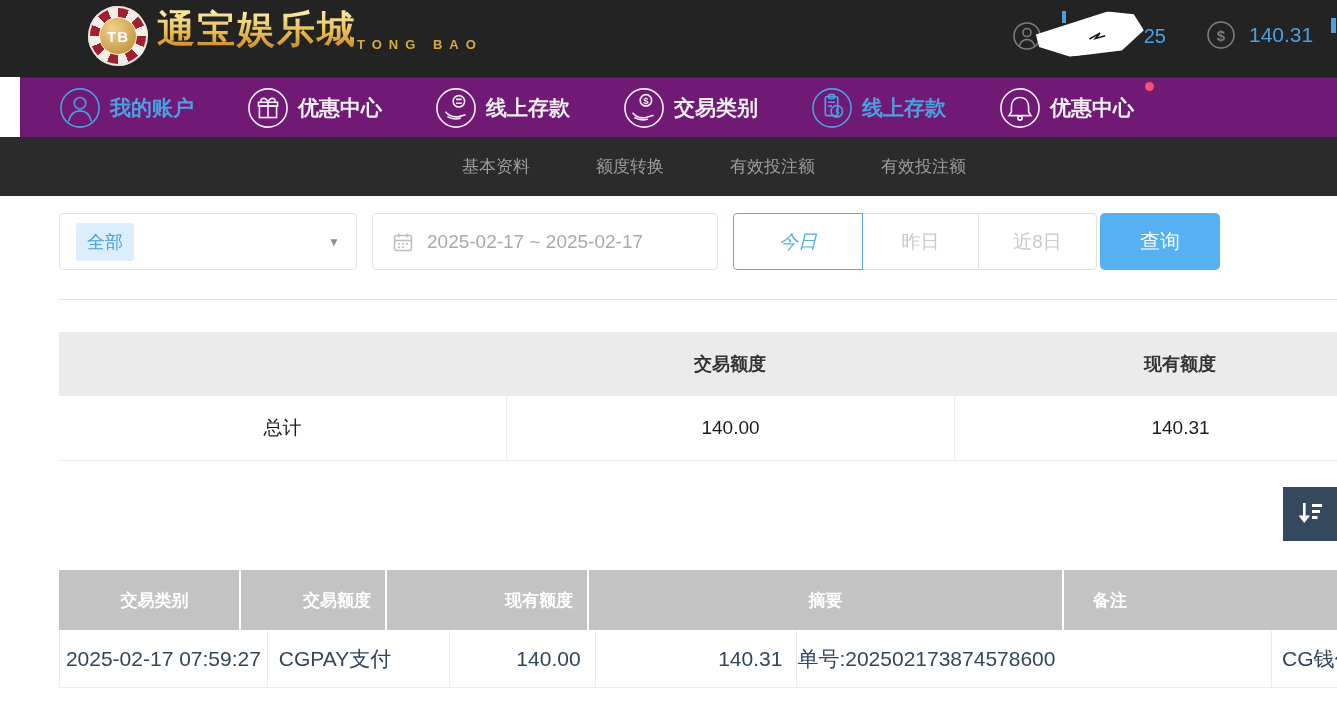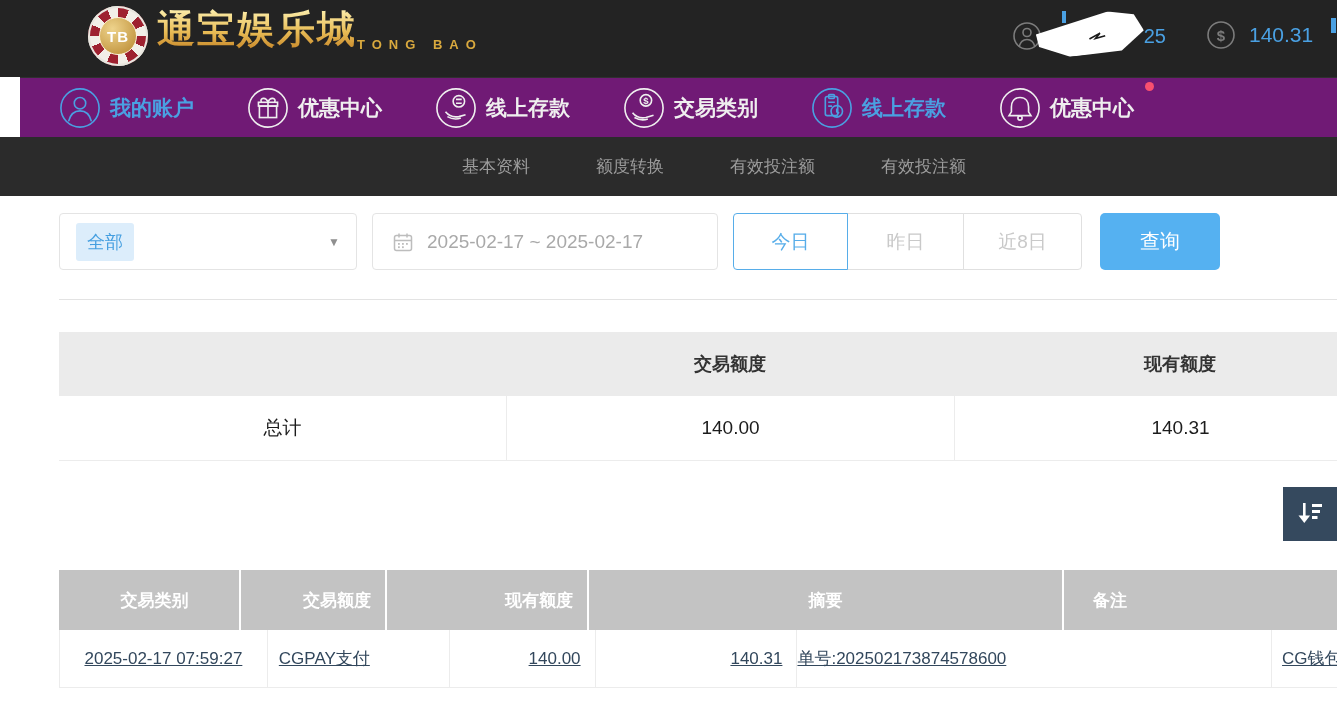--- a/index.html
+++ b/index.html
@@ -56,21 +56,21 @@
         justify-content:space-between;padding:0 16px;cursor:pointer;}
   .type-chip{background:#dcedfb;color:#459fe0;font-size:18px;padding:7px 11px;border-radius:3px;}
   .select-arrow{color:#8f8f8f;font-size:12px;}
   .date-box{position:absolute;left:372px;top:213px;width:346px;height:57px;border:1px solid #e4e4e4;
         border-radius:4px;box-sizing:border-box;background:#fff;display:flex;align-items:center;
         gap:13px;padding:0 19px;color:#a9a9a9;font-size:19px;cursor:pointer;}
   .quick-group{position:absolute;left:733px;top:213px;height:57px;display:flex;}
   .quick-btn{height:57px;background:#fff;border:1px solid #e0e0e0;box-sizing:border-box;
         font-size:19px;color:#c9c9c9;display:flex;align-items:center;justify-content:center;
         cursor:pointer;font-family:inherit;}
-  .quick-btn.b0{width:115px;border-radius:4px 0 0 4px;}
+  .quick-btn.b0{width:130px;border-radius:4px 0 0 4px;font-style:italic;}
   .quick-btn.b1{width:117px;margin-left:-1px;}
   .quick-btn.b2{width:119px;margin-left:-1px;border-radius:0 4px 4px 0;}
   .quick-btn.active{border-color:#57ade9;color:#57ade9;z-index:1;}
   .query-btn{position:absolute;left:1100px;top:213px;width:120px;height:57px;background:#55b1f1;
         color:#fff;font-size:20px;border:none;border-radius:5px;cursor:pointer;font-family:inherit;}
   .divider-line{position:absolute;left:59px;top:299px;width:1278px;height:1px;background:#e3e3e3;}
 
   
   .summary{position:absolute;left:59px;top:332px;width:1347px;}
   .sum-header{display:flex;height:64px;background:#ebebeb;align-items:center;}
@@ -85,22 +85,22 @@
         display:flex;align-items:center;justify-content:center;cursor:pointer;}
 
   
   .records{position:absolute;left:59px;top:570px;width:1295px;}
   .rec-header{display:flex;height:60px;background:#c3c3c3;}
   .rec-h{color:#fff;font-weight:bold;font-size:17px;display:flex;align-items:center;justify-content:center;
         box-sizing:border-box;border-right:2px solid #fff;}
   .rec-h:last-child{border-right:none;}
   .rec-row{display:flex;height:57px;background:#fff;border-left:1px solid #ececec;
         border-bottom:1px solid #ececec;}
-  .rec-c{font-size:17px;color:#32475c;display:flex;align-items:center;box-sizing:border-box;
-        border-right:1px solid #ececec;white-space:nowrap;overflow:hidden;text-decoration:underline;}
+  .rec-c{font-size:21px;color:#32475c;display:flex;align-items:center;box-sizing:border-box;
+        border-right:1px solid #ececec;white-space:nowrap;overflow:hidden;}
   .rc0{width:208px;justify-content:center;}
   .rc1{width:182px;padding-left:11px;}
   .rc2{width:146px;justify-content:flex-end;padding-right:14px;}
   .rc3{width:202px;justify-content:flex-end;padding-right:14px;}
   .rc4{width:475px;}
   .rc5{width:82px;padding-left:10px;border-right:none;}
 </style>
 </head>
 <body>
 

